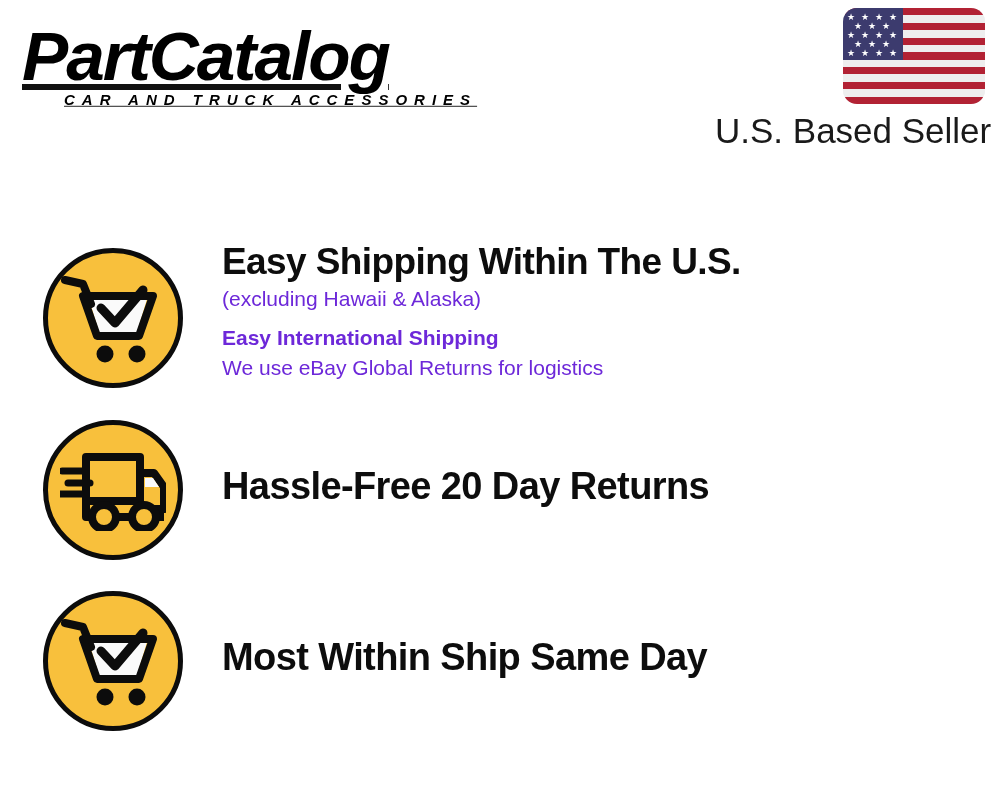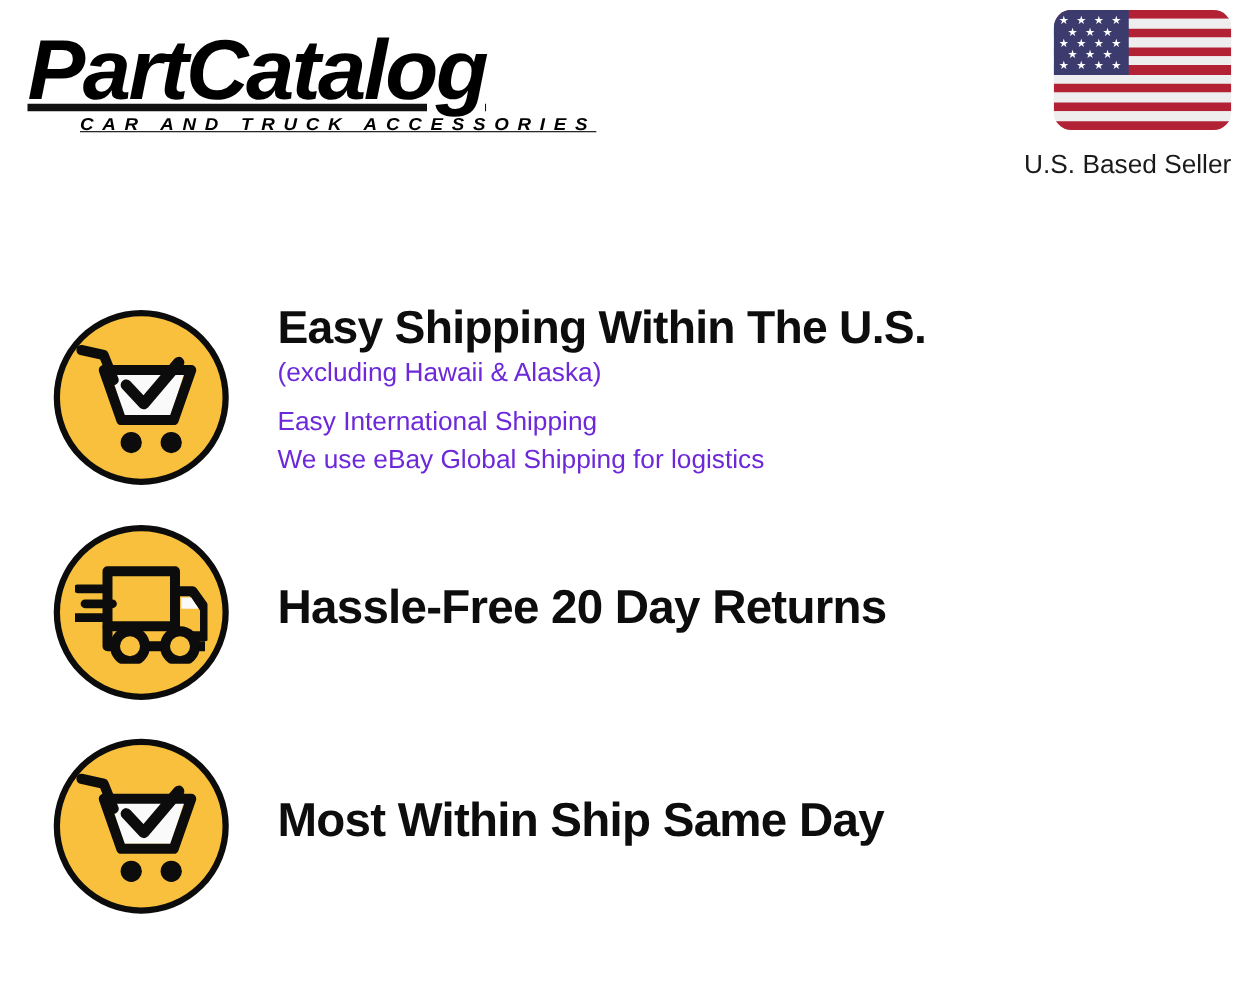--- a/index.html
+++ b/index.html
@@ -92,21 +92,21 @@
   .flag-star {
     position: absolute;
     color: #ffffff;
     font-size: 9px;
     line-height: 9px;
     transform: translate(-50%, -50%);
   }
   #seller-label {
     font-family: "Liberation Sans", sans-serif;
     font-weight: normal;
-    font-size: 21px;
+    font-size: 35px;
     line-height: 38px;
     color: #1a1a1a;
     margin-top: 4px;
     letter-spacing: 0px;
     white-space: nowrap;
     text-align: right;
   }
 
   
   #benefits {
@@ -159,21 +159,21 @@
   }
   .benefit-sub {
     font-family: "Liberation Sans", sans-serif;
     font-weight: normal;
     font-size: 21px;
     line-height: 30px;
     color: #6d28d9;
     white-space: nowrap;
   }
   .benefit-sub.bold {
-    font-weight: normal;
+    font-weight: bold;
     margin-top: 9px;
   }
 
   
   #benefit-row-1 .benefit-text,
   #benefit-row-2 .benefit-text {
     top: 52px;
   }
   #benefit-row-1 .benefit-title,
   #benefit-row-2 .benefit-title {
@@ -245,21 +245,21 @@
         <path d="M40 36 L54 51 L82 18" fill="none" stroke="#0c0c0c" stroke-width="9" stroke-linecap="round" stroke-linejoin="round"></path>
 
         <circle cx="44" cy="82" r="8.5" fill="#0c0c0c"></circle>
         <circle cx="76" cy="82" r="8.5" fill="#0c0c0c"></circle>
       </svg>
     </div>
     <div class="benefit-text">
       <div class="benefit-title">Easy Shipping Within The U.S.</div>
       <div class="benefit-sub">(excluding Hawaii &amp; Alaska)</div>
       <div class="benefit-sub bold">Easy International Shipping</div>
-      <div class="benefit-sub">We use eBay Global Shipping for logistics</div>
+      <div class="benefit-sub">We use eBay Global Returns for logistics</div>
     </div>
   </div>
 
   <div class="benefit-row" id="benefit-row-1">
     <div class="benefit-icon">
       <svg width="106" height="82" viewBox="0 0 106 82" xmlns="http://www.w3.org/2000/svg">
 
         <path d="M2 22 L26 22" stroke="#0c0c0c" stroke-width="7" stroke-linecap="round"></path>
         <path d="M8 34 L30 34" stroke="#0c0c0c" stroke-width="7" stroke-linecap="round"></path>
         <path d="M0 45 L24 45" stroke="#0c0c0c" stroke-width="7" stroke-linecap="round"></path>

